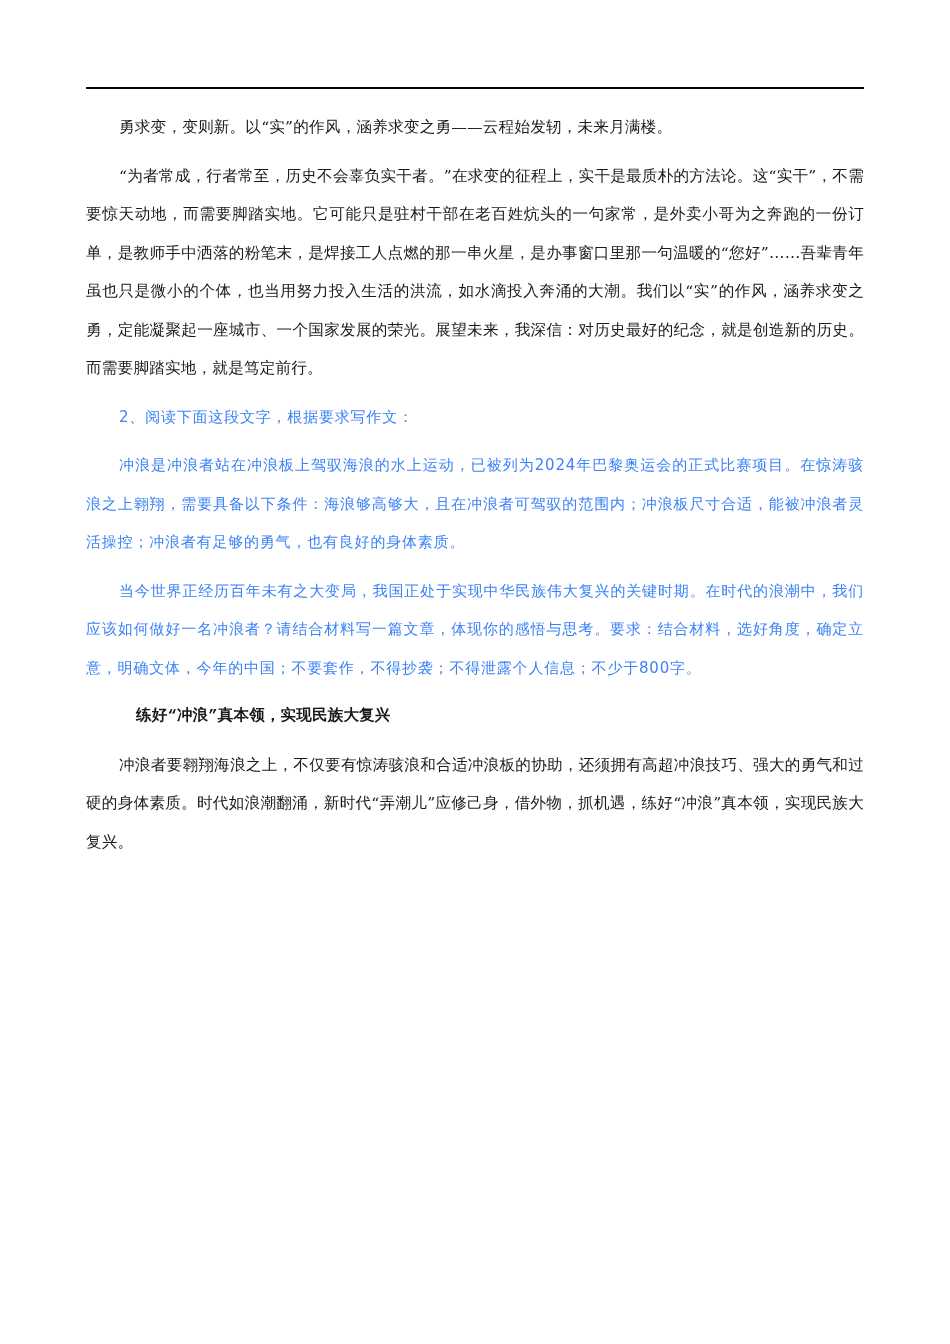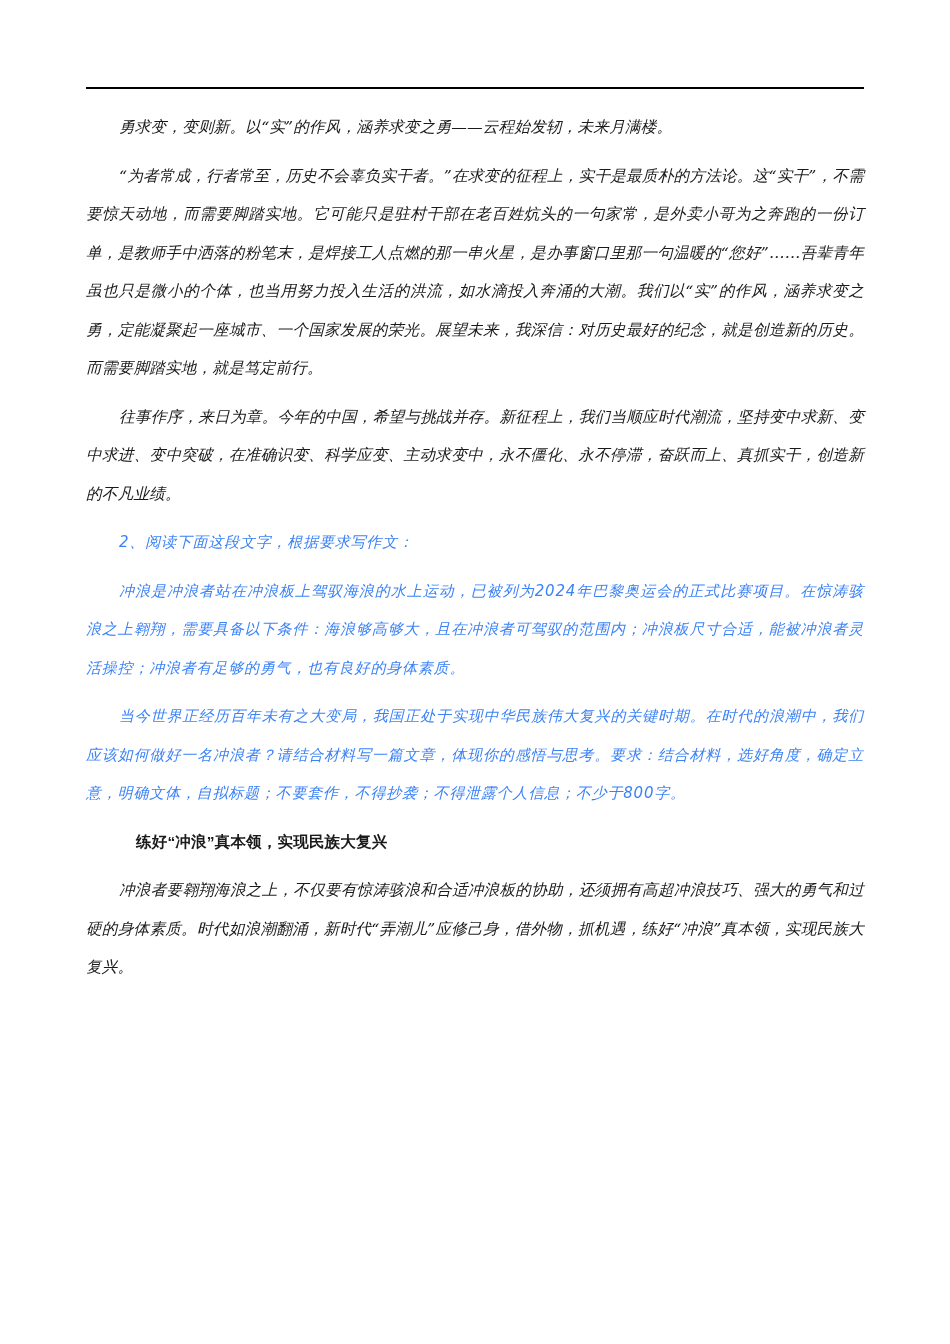--- a/index.html
+++ b/index.html
@@ -1,32 +1,31 @@
 <!DOCTYPE html>
 <html><head>
 <meta charset="utf-8">
 <style>
   html, body { margin: 0; padding: 0; background: #ffffff; }
   body { width: 950px; height: 1344px; position: relative; overflow: hidden;
          font-family: "DejaVu Serif", "Liberation Serif", serif; color: #1a1a1a; }
   .rule { position: absolute; left: 86px; top: 87px; width: 778px; height: 2px; background: #000; }
   .content { position: absolute; left: 86px; top: 108px; width: 778px; }
   p { margin: 0; font-size: 15.6px; line-height: 38.5px; text-align: justify; letter-spacing: 0.2px; }
-  p.indent { text-indent: 33px; font-style: italic; }
+  p.indent { text-indent: 33px; }
   p.gap { margin-top: 10px; }
   p.prompt { font-family: "DejaVu Sans", "Liberation Sans", sans-serif; font-size: 15px; letter-spacing: 0.8px; color: #3b82f6; }
-  p.title { font-weight: bold; text-indent: 50px; font-family: Liberation Sans, sans-serif; font-size: 15.5px; }
+  p.title { font-weight: bold; text-indent: 50px; font-family: Liberation Mono, monospace; font-size: 15.5px; }
 </style>
 </head>
 <body>
 
 <div class="rule"></div>
 
 <div class="content">
   <p class="indent">勇求变，变则新。以“实”的作风，涵养求变之勇——云程始发轫，未来月满楼。</p>
   <p class="indent gap">“为者常成，行者常至，历史不会辜负实干者。”在求变的征程上，实干是最质朴的方法论。这“实干”，不需要惊天动地，而需要脚踏实地。它可能只是驻村干部在老百姓炕头的一句家常，是外卖小哥为之奔跑的一份订单，是教师手中洒落的粉笔末，是焊接工人点燃的那一串火星，是办事窗口里那一句温暖的“您好”……吾辈青年虽也只是微小的个体，也当用努力投入生活的洪流，如水滴投入奔涌的大潮。我们以“实”的作风，涵养求变之勇，定能凝聚起一座城市、一个国家发展的荣光。展望未来，我深信：对历史最好的纪念，就是创造新的历史。而需要脚踏实地，就是笃定前行。</p>
-  <p class="indent gap">往事作序，来日为章。今年的中国，希望与挑战并存。新征程上，我们当顺应时代潮流，坚持变中求新、变中求进、变中突破，在准确识变、科学应变、主动求变中，永不僵化、永不停滞，奋跃而上、真抓实干，创造新的不凡业绩。</p>
   <p class="indent gap prompt">2、阅读下面这段文字，根据要求写作文：</p>
   <p class="indent gap prompt">冲浪是冲浪者站在冲浪板上驾驭海浪的水上运动，已被列为2024年巴黎奥运会的正式比赛项目。在惊涛骇浪之上翱翔，需要具备以下条件：海浪够高够大，且在冲浪者可驾驭的范围内；冲浪板尺寸合适，能被冲浪者灵活操控；冲浪者有足够的勇气，也有良好的身体素质。</p>
-  <p class="indent gap prompt">当今世界正经历百年未有之大变局，我国正处于实现中华民族伟大复兴的关键时期。在时代的浪潮中，我们应该如何做好一名冲浪者？请结合材料写一篇文章，体现你的感悟与思考。要求：结合材料，选好角度，确定立意，明确文体，自拟标题；不要套作，不得抄袭；不得泄露个人信息；不少于800字。</p>
+  <p class="indent gap prompt">当今世界正经历百年未有之大变局，我国正处于实现中华民族伟大复兴的关键时期。在时代的浪潮中，我们应该如何做好一名冲浪者？请结合材料写一篇文章，体现你的感悟与思考。要求：结合材料，选好角度，确定立意，明确文体，今年的中国；不要套作，不得抄袭；不得泄露个人信息；不少于800字。</p>
   <p class="gap title">练好“冲浪”真本领，实现民族大复兴</p>
   <p class="indent gap">冲浪者要翱翔海浪之上，不仅要有惊涛骇浪和合适冲浪板的协助，还须拥有高超冲浪技巧、强大的勇气和过硬的身体素质。时代如浪潮翻涌，新时代“弄潮儿”应修己身，借外物，抓机遇，练好“冲浪”真本领，实现民族大复兴。</p>
 </div>
 
 </body></html>

